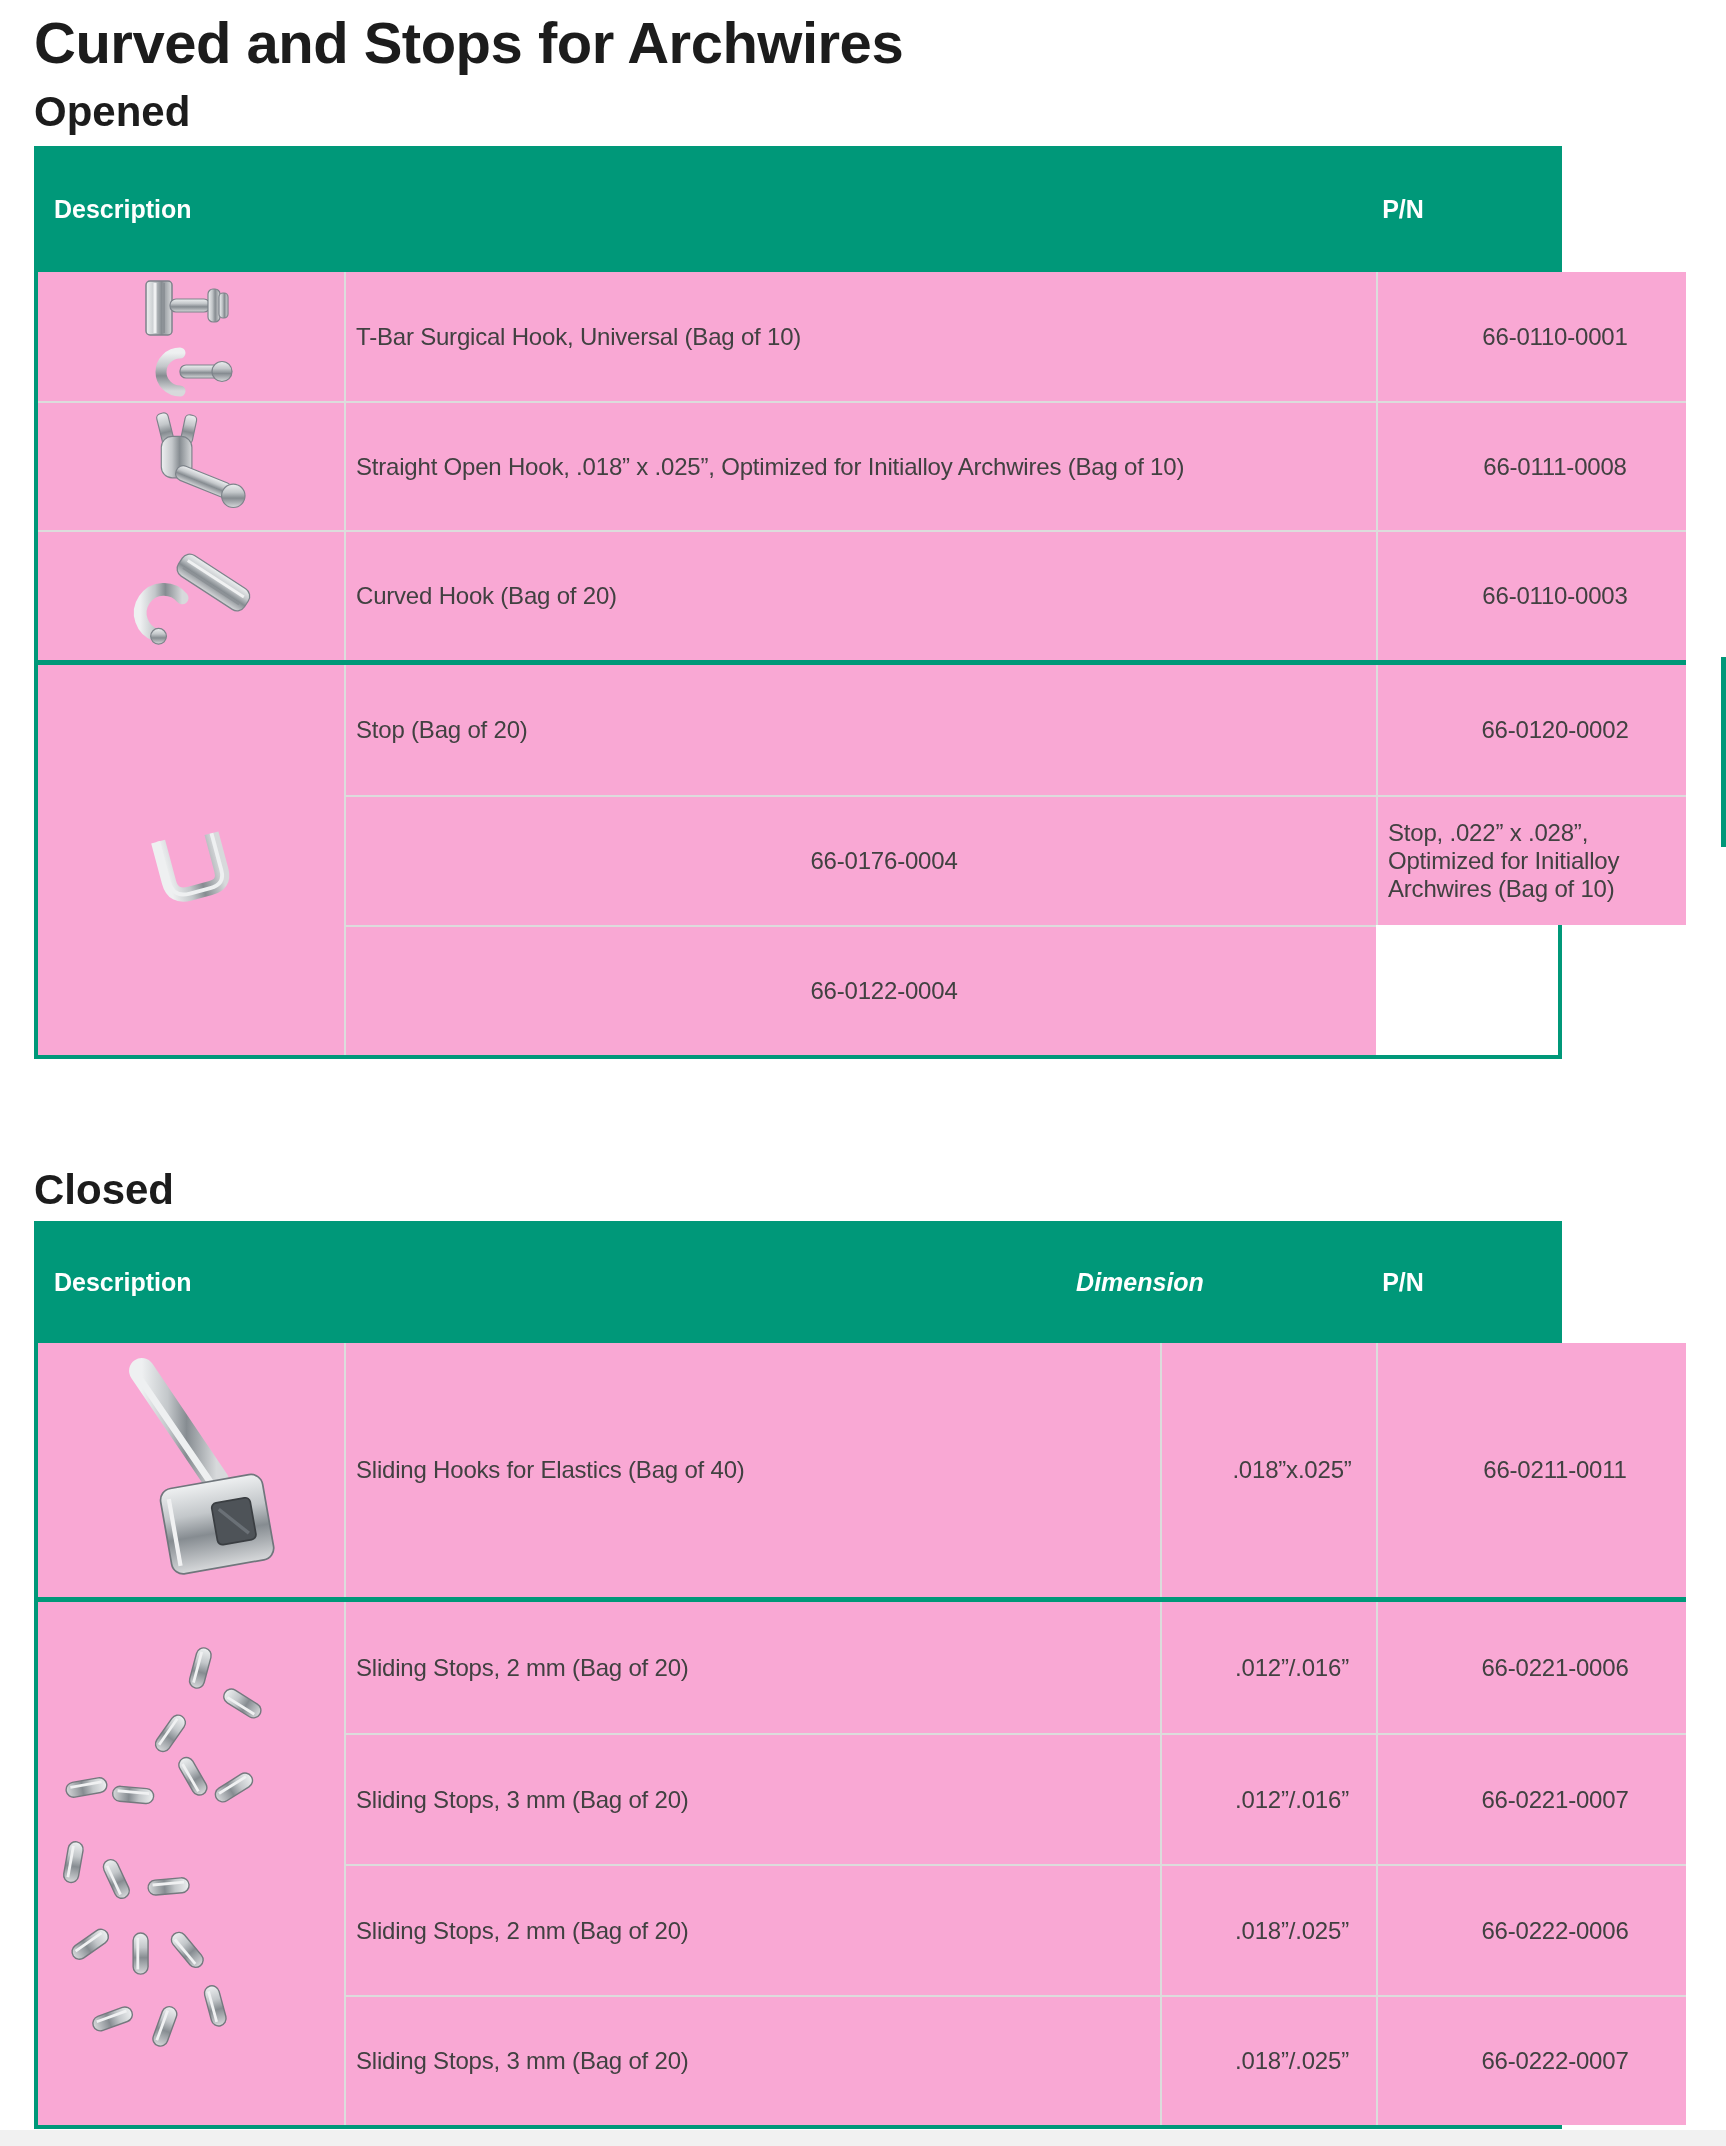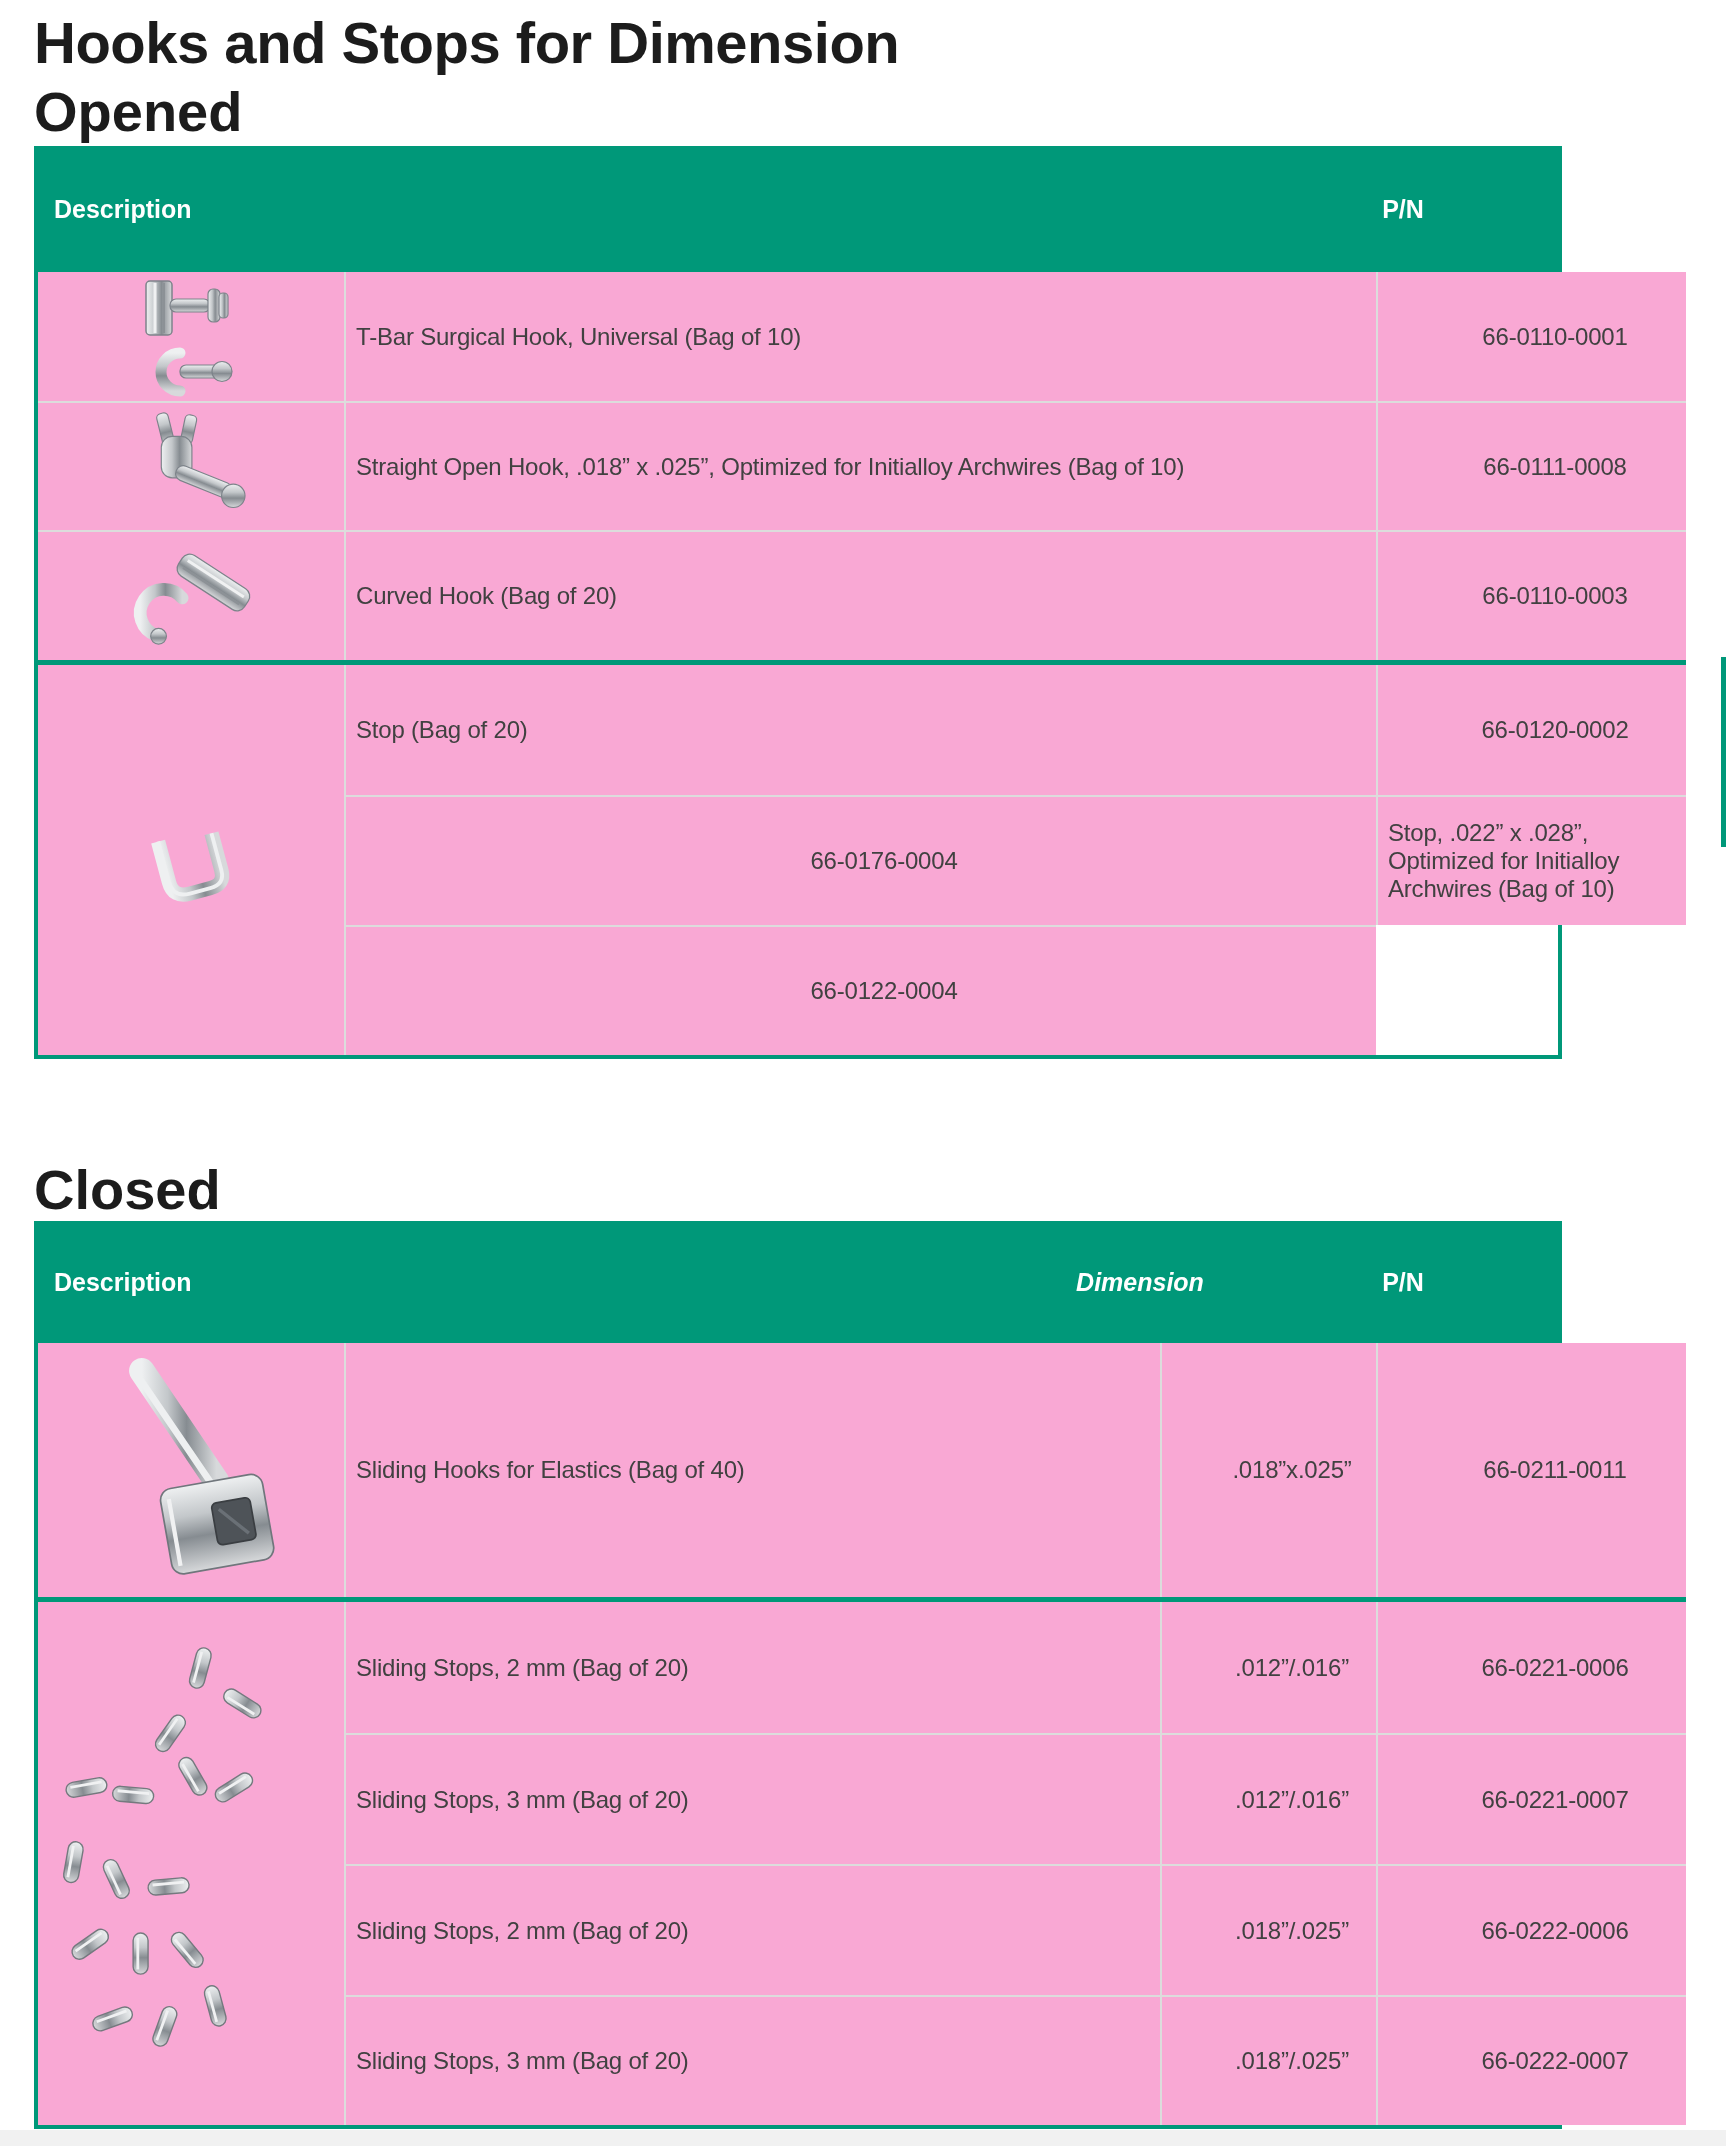--- a/index.html
+++ b/index.html
@@ -8,21 +8,21 @@
     --body-text:#414141;
     --heading-text:#1c1c1c;
     --header-text:#ffffff;
     --bottom-strip:#f1f1f1;
   }
   *{box-sizing:border-box;margin:0;padding:0;}
   html,body{width:1726px;height:2146px;overflow:hidden;background:#fff;}
   body{font-family:"Liberation Sans","DejaVu Sans",sans-serif;color:var(--body-text);position:relative;}
   .page{padding:0 36px 0 34px;}
   h1{font-size:58px;line-height:70px;font-weight:700;color:var(--heading-text);margin-top:8px;letter-spacing:-0.5px;}
-  h2{font-size:56px;line-height:44px;font-weight:700;color:var(--heading-text);}
+  h2{font-size:42px;line-height:44px;font-weight:700;color:var(--heading-text);}
   h2.opened-h{margin:12px 0 12px 0;}
   h2.closed-h{margin:109px 0 9px 0;}
   .tbl{width:1528px;border:4px solid var(--accent);border-top:none;}
   .thead{background:var(--accent);display:flex;align-items:center;color:var(--header-text);font-size:25px;font-weight:700;}
   .thead.op{height:126px;}
   .thead.cl{height:122px;}
   .h-desc{flex:1 1 auto;padding-left:16px;}
   .h-dim{width:216px;text-align:center;font-style:italic;}
   .h-pn{width:310px;text-align:center;}
   .tbody{display:grid;font-size:24px;letter-spacing:-0.2px;}
@@ -59,21 +59,21 @@
     </linearGradient>
     <g id="pinShape">
       <rect x="-8" y="-22" width="16" height="44" rx="8" fill="url(#gm)" stroke="#74797e" stroke-width="1.5"></rect>
       <line x1="-3" y1="-17" x2="-3" y2="17" stroke="#f0f1f2" stroke-width="3"></line>
     </g>
   </defs>
 </svg>
 
 <div class="page">
 
-  <h1>Hooks and Stops for Dimension</h1>
+  <h1>Curved and Stops for Archwires</h1>
 
   <h2 class="opened-h">Opened</h2>
 
   <div class="tbl">
     <div class="thead op">
       <div class="h-desc">Description</div>
       <div class="h-pn">P/N</div>
     </div>
     <div class="tbody op">
 

